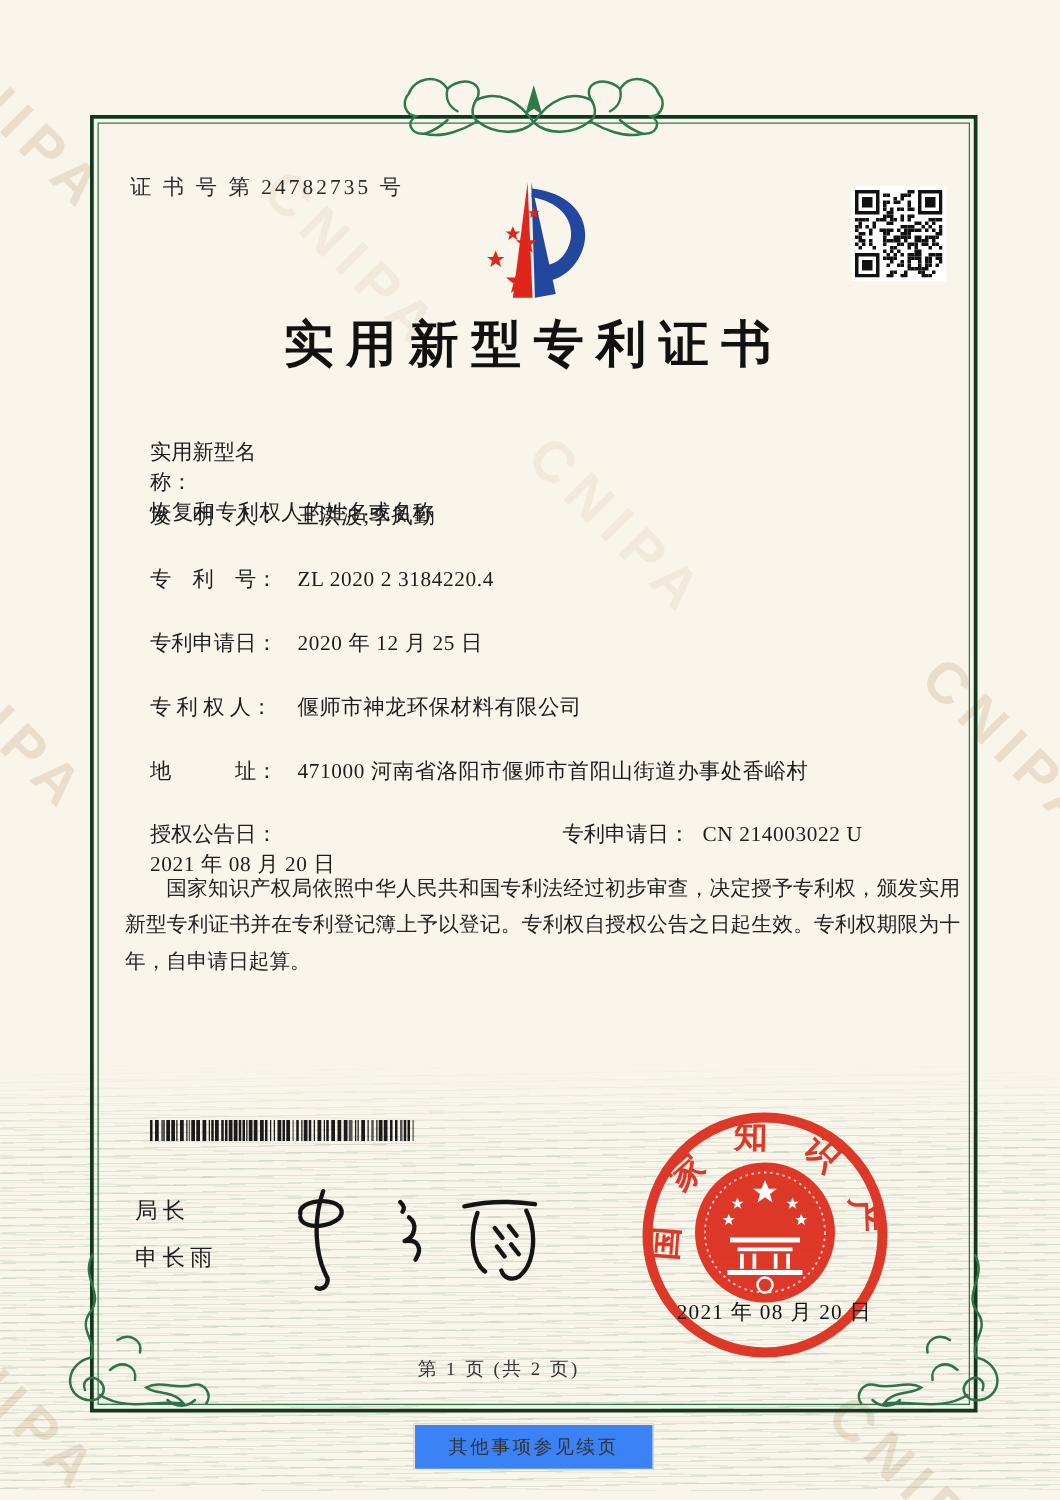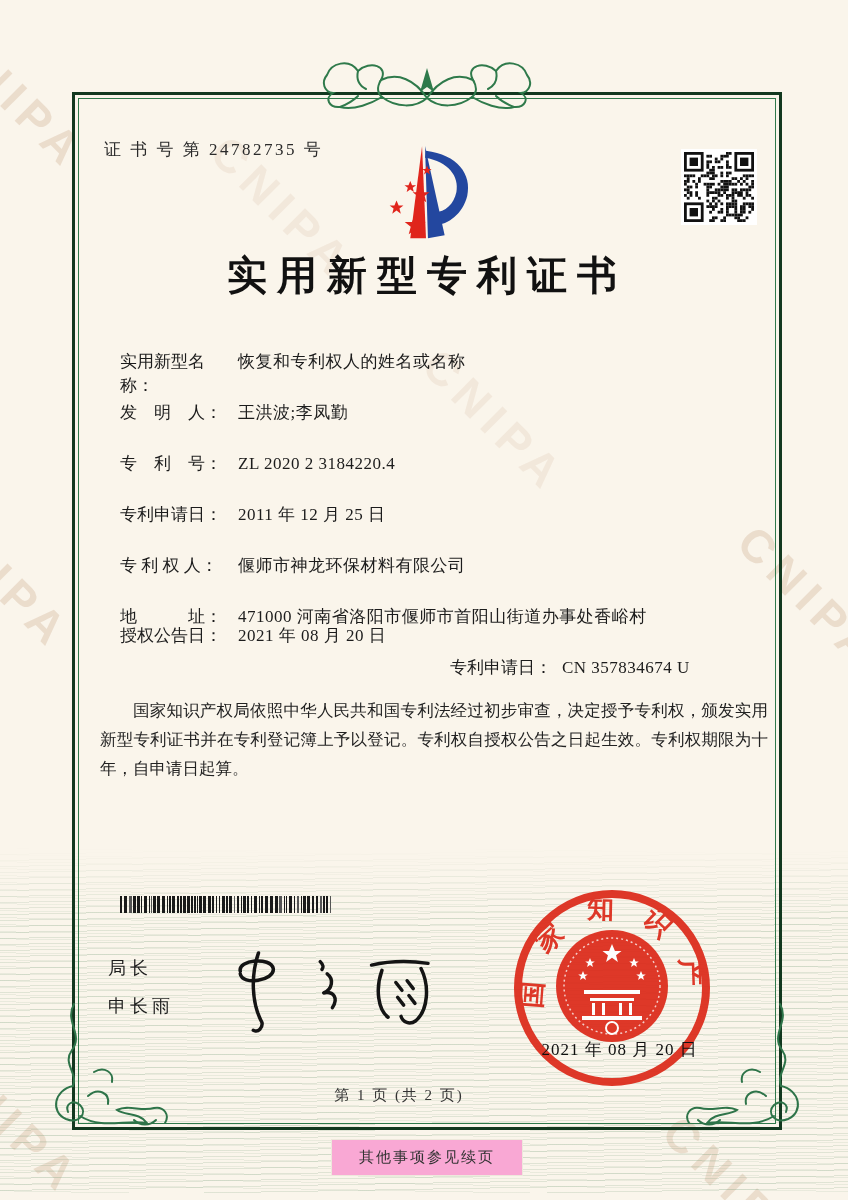--- a/index.html
+++ b/index.html
@@ -43,21 +43,21 @@
   .sigrole{position:absolute;left:108px;top:956px;font-size:18px;letter-spacing:4px;}
   .signame{position:absolute;left:108px;top:994px;font-size:18px;letter-spacing:4px;}
   .sigscript{position:absolute;left:222px;top:938px;}
   
   .seal{position:absolute;left:502px;top:878px;opacity:0.93;}
   .sealdate{position:absolute;left:512px;top:1038px;width:215px;text-align:center;
             font-size:17px;letter-spacing:1px;color:#101010;z-index:5;}
   
   .pageind{position:absolute;left:72px;top:1086px;width:654px;text-align:center;
            font-size:15px;letter-spacing:2px;color:#333;}
-  .notebox{position:absolute;left:331px;top:1139px;width:192px;height:37px;background:#f9a8d4;
+  .notebox{position:absolute;left:331px;top:1139px;width:192px;height:37px;background:#3b82f6;
            border:1px solid #eee8dc;box-sizing:border-box;display:flex;align-items:center;justify-content:center;
            font-size:15px;letter-spacing:2px;color:#333;}
 </style>
 </head>
 <body>
 
 <div class="page">
 
   <div class="wm" style="left:-30px;top:15px;">CNIPA</div>
   <div class="wm lt" style="left:238px;top:125px;">CNIPA</div>
@@ -326,51 +326,51 @@
       <rect x="18" y="0" width="7" height="7" fill="#111"></rect>
       <rect x="19" y="1" width="5" height="5" fill="#fff"></rect>
       <rect x="20" y="2" width="3" height="3" fill="#111"></rect>
       <rect x="0" y="18" width="7" height="7" fill="#111"></rect>
       <rect x="1" y="19" width="5" height="5" fill="#fff"></rect>
       <rect x="2" y="20" width="3" height="3" fill="#111"></rect>
     </svg>
 
   <div class="title">实用新型专利证书</div>
 
-  <div class="frow" style="top:350px;">
+  <div class="frow" style="top:350px;flex-direction:column;">
     <span class="flabel">实用新型名称：</span>
     <span class="fvalue">恢复和专利权人的姓名或名称</span>
   </div>
   <div class="frow" style="top:401px;">
     <span class="flabel">发　明　人：</span>
     <span class="fvalue">王洪波;李凤勤</span>
   </div>
   <div class="frow" style="top:452px;">
     <span class="flabel">专　利　号：</span>
     <span class="fvalue">ZL 2020 2 3184220.4</span>
   </div>
   <div class="frow" style="top:503px;">
     <span class="flabel">专利申请日：</span>
-    <span class="fvalue">2011 年 12 月 25 日</span>
+    <span class="fvalue">2020 年 12 月 25 日</span>
   </div>
   <div class="frow" style="top:554px;">
     <span class="flabel">专 利 权 人：</span>
     <span class="fvalue">偃师市神龙环保材料有限公司</span>
   </div>
   <div class="frow" style="top:605px;">
     <span class="flabel">地　　　址：</span>
     <span class="fvalue">471000 河南省洛阳市偃师市首阳山街道办事处香峪村</span>
   </div>
-  <div class="frow2" style="left:120px;top:624px;">
+  <div class="frow2" style="left:120px;top:656px;flex-direction:column;">
     <span class="flabel">授权公告日：</span>
     <span class="fvalue">2021 年 08 月 20 日</span>
   </div>
   <div class="frow2" style="left:450px;top:656px;">
     <span class="flabel" style="width:112px;">专利申请日：</span>
-    <span class="fvalue">CN 357834674 U</span>
+    <span class="fvalue">CN 214003022 U</span>
   </div>
 
   <div class="bodytext">
     <p>国家知识产权局依照中华人民共和国专利法经过初步审查，决定授予专利权，颁发实用新型专利证书并在专利登记簿上予以登记。专利权自授权公告之日起生效。专利权期限为十年，自申请日起算。</p>
   </div>
 
   <svg class="barcode" id="barcode" width="216" height="17" viewBox="0 0 216 17">
       <rect x="0" y="0" width="2" height="17" fill="#1a1a1a"></rect>
       <rect x="4" y="0" width="3" height="17" fill="#1a1a1a"></rect>
       <rect x="9" y="0" width="3" height="17" fill="#555"></rect>

